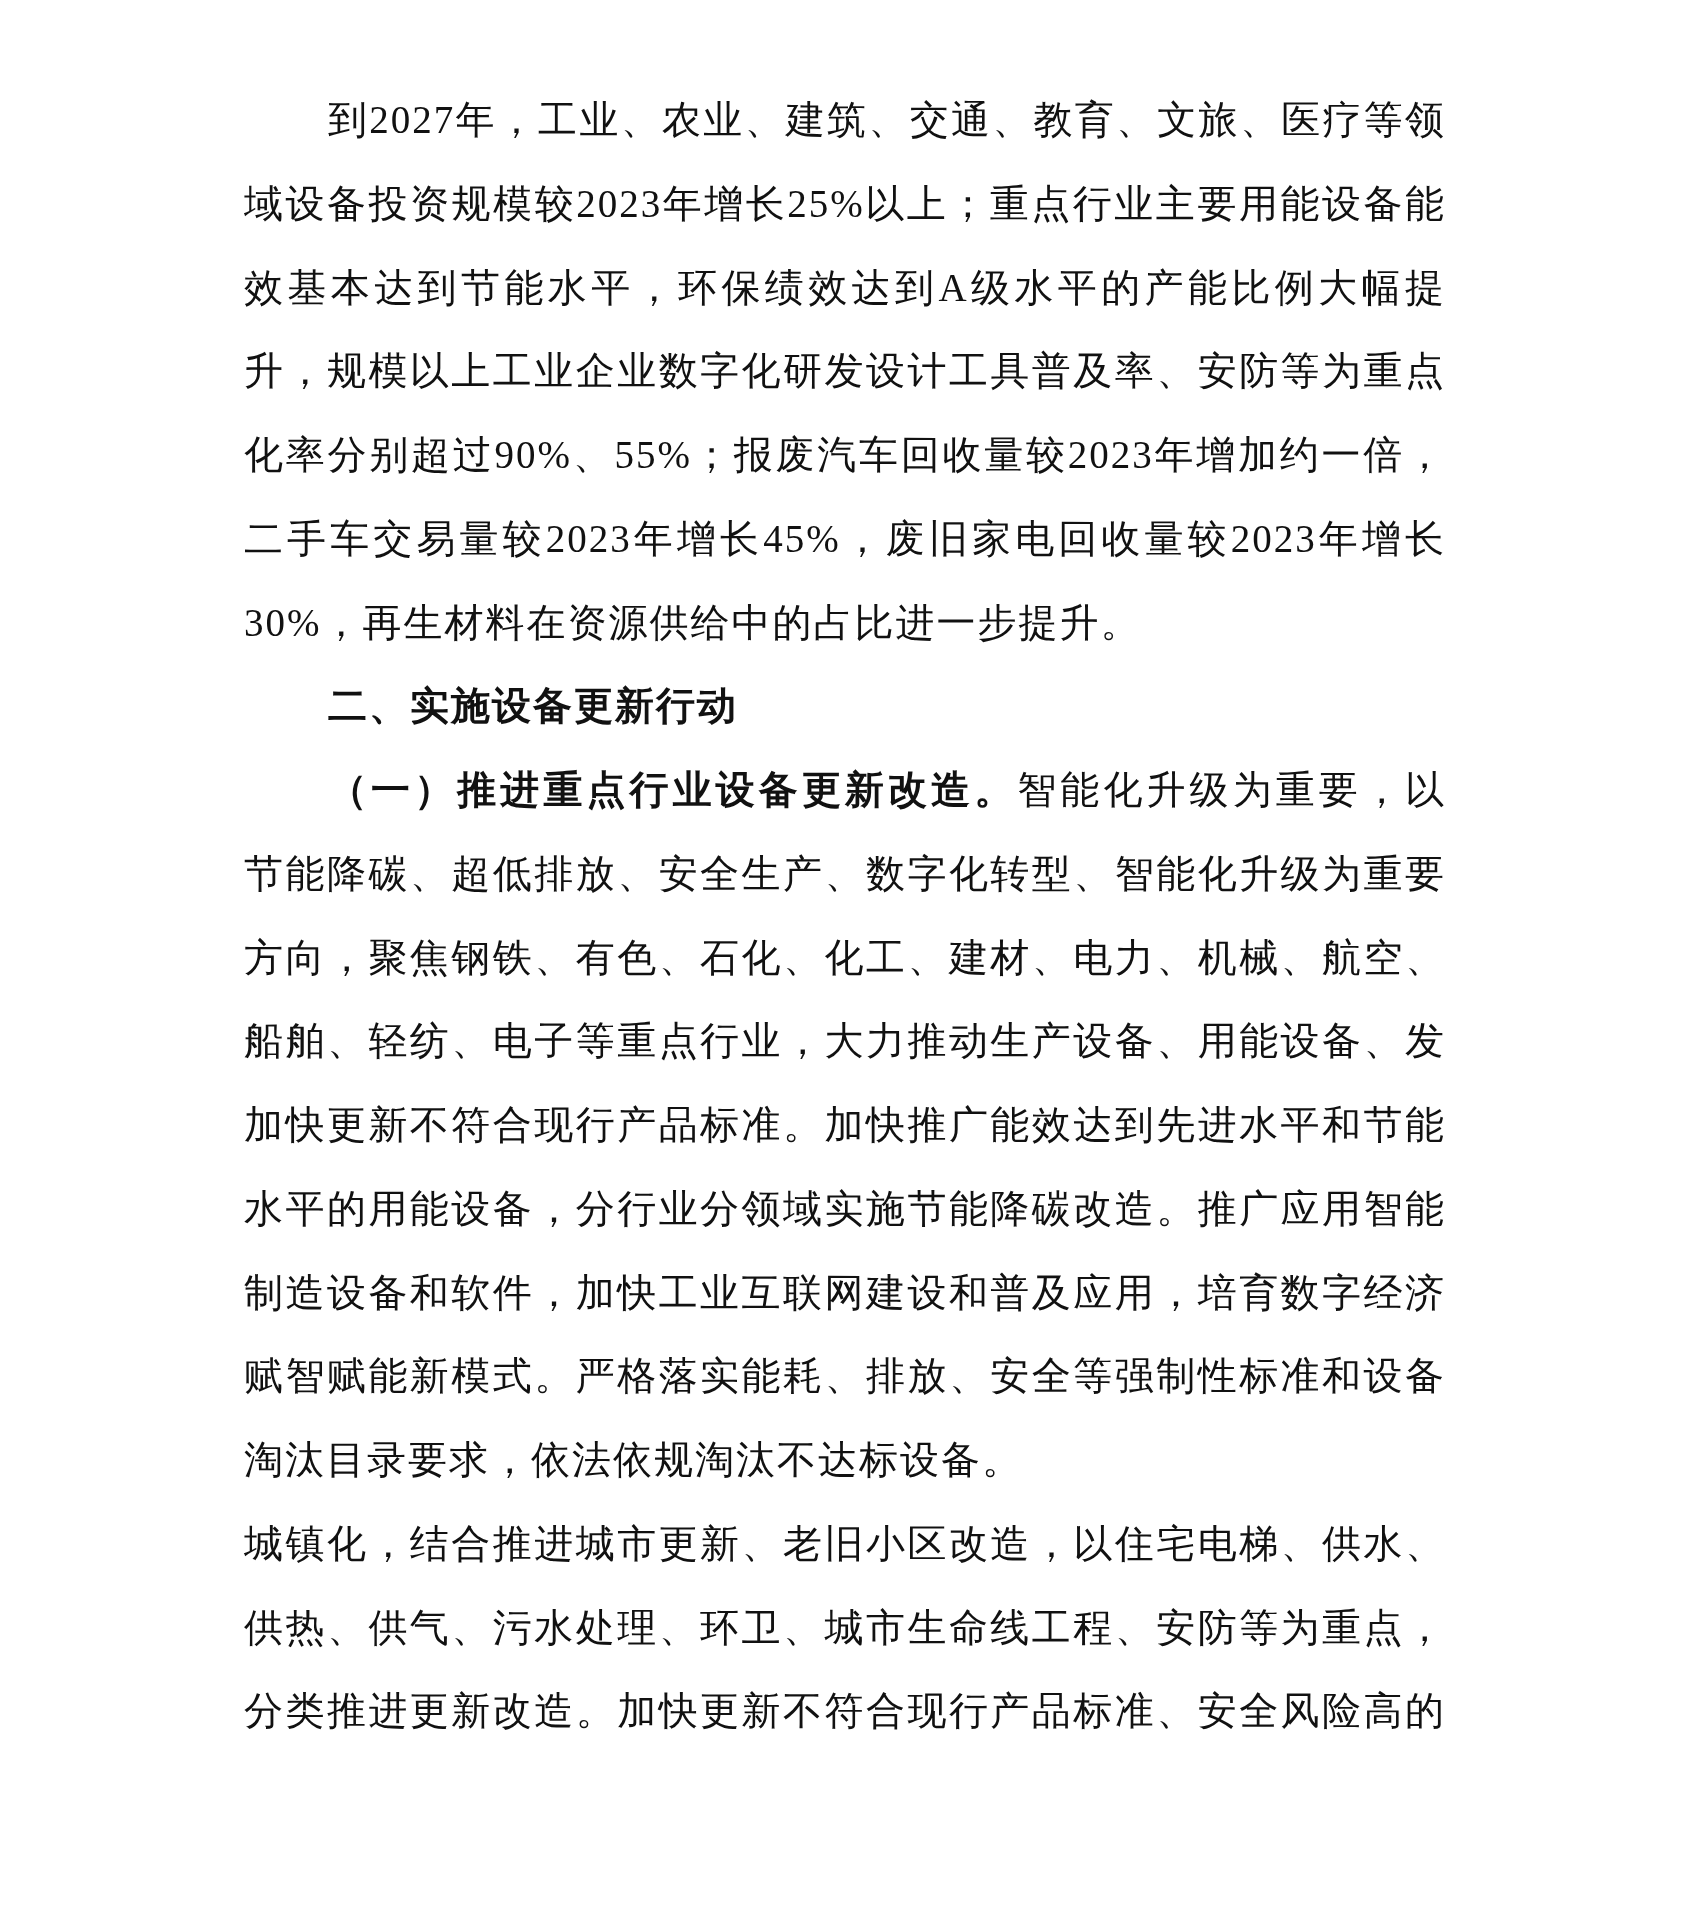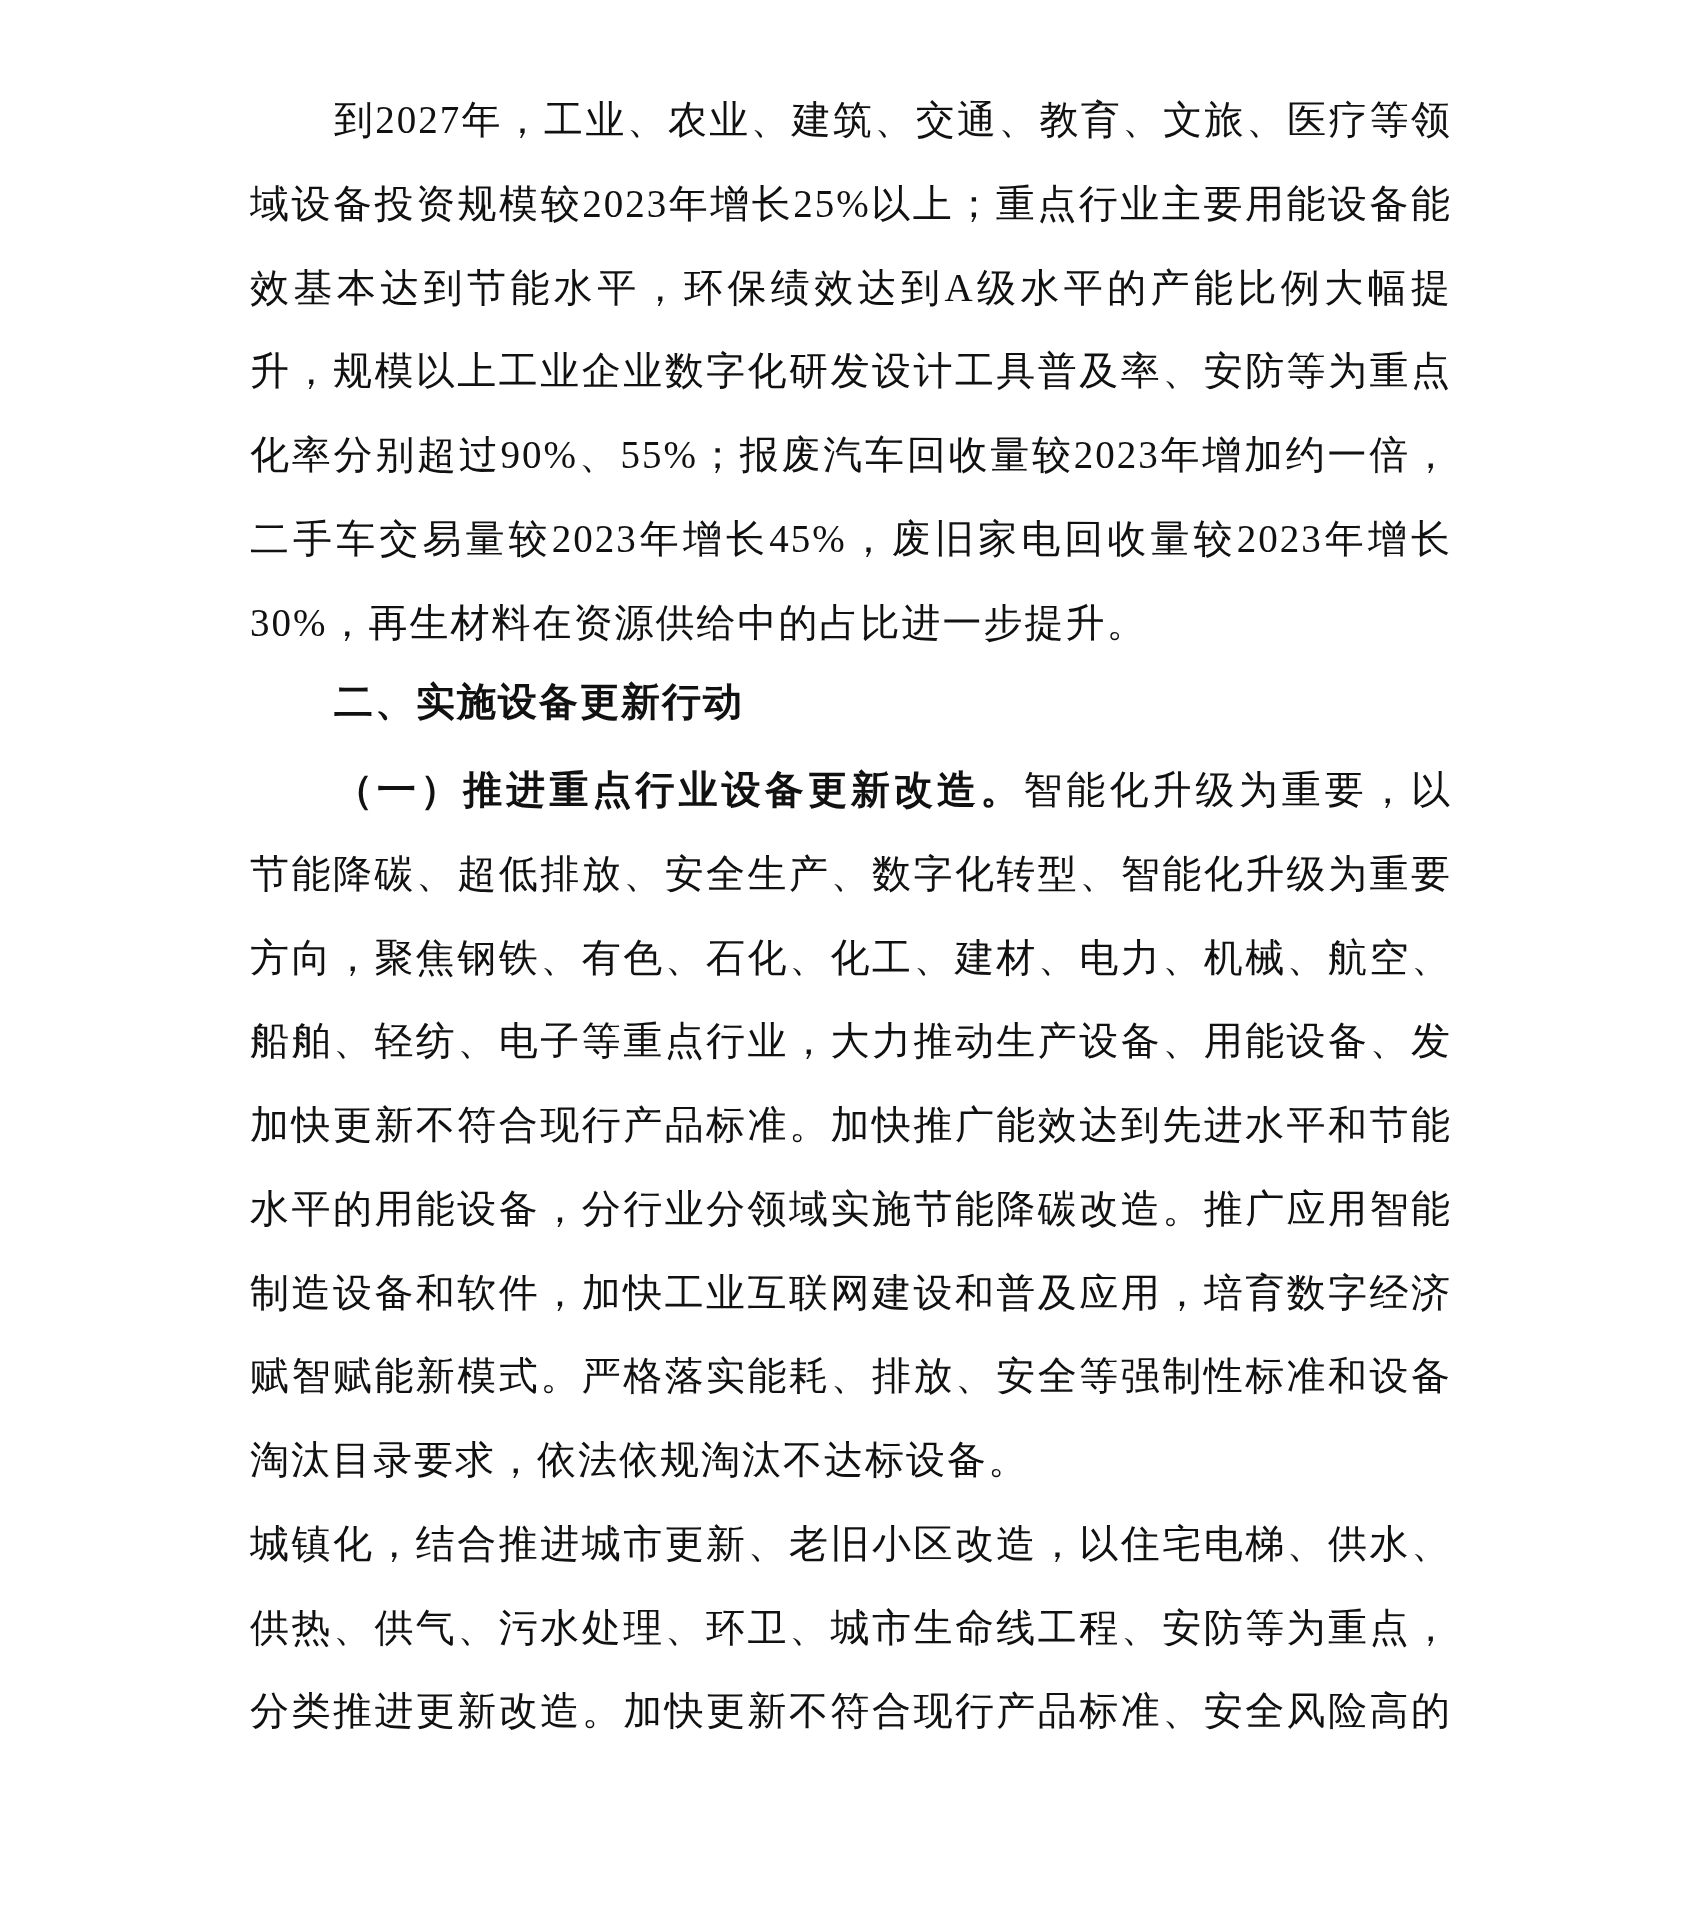--- a/index.html
+++ b/index.html
@@ -9,21 +9,21 @@
   }
   .page {
     position: relative;
     width: 1700px;
     height: 1930px;
     background: #ffffff;
     overflow: hidden;
   }
   .text-block {
     position: absolute;
-    left: 250px;
+    left: 244px;
     top: 78px;
     width: 1202px;
     font-family: "Liberation Serif", "DejaVu Serif", serif;
     font-size: 39px;
     line-height: 83.75px;
     letter-spacing: 2px;
     color: #111111;
   }
   .ln {
     text-align: justify;
@@ -33,21 +33,21 @@
     white-space: nowrap;
   }
   .ln.short {
     text-align-last: left;
     -moz-text-align-last: left;
   }
   .ln.ind {
     text-indent: 84px;
   }
   .head {
-    font-family: Liberation Mono, monospace;
+    font-family: Liberation Serif, serif;
     font-weight: 700;
   }
   .kai {
     font-weight: 600;
   }
 </style>
 </head>
 <body>
 
 <div class="page">

